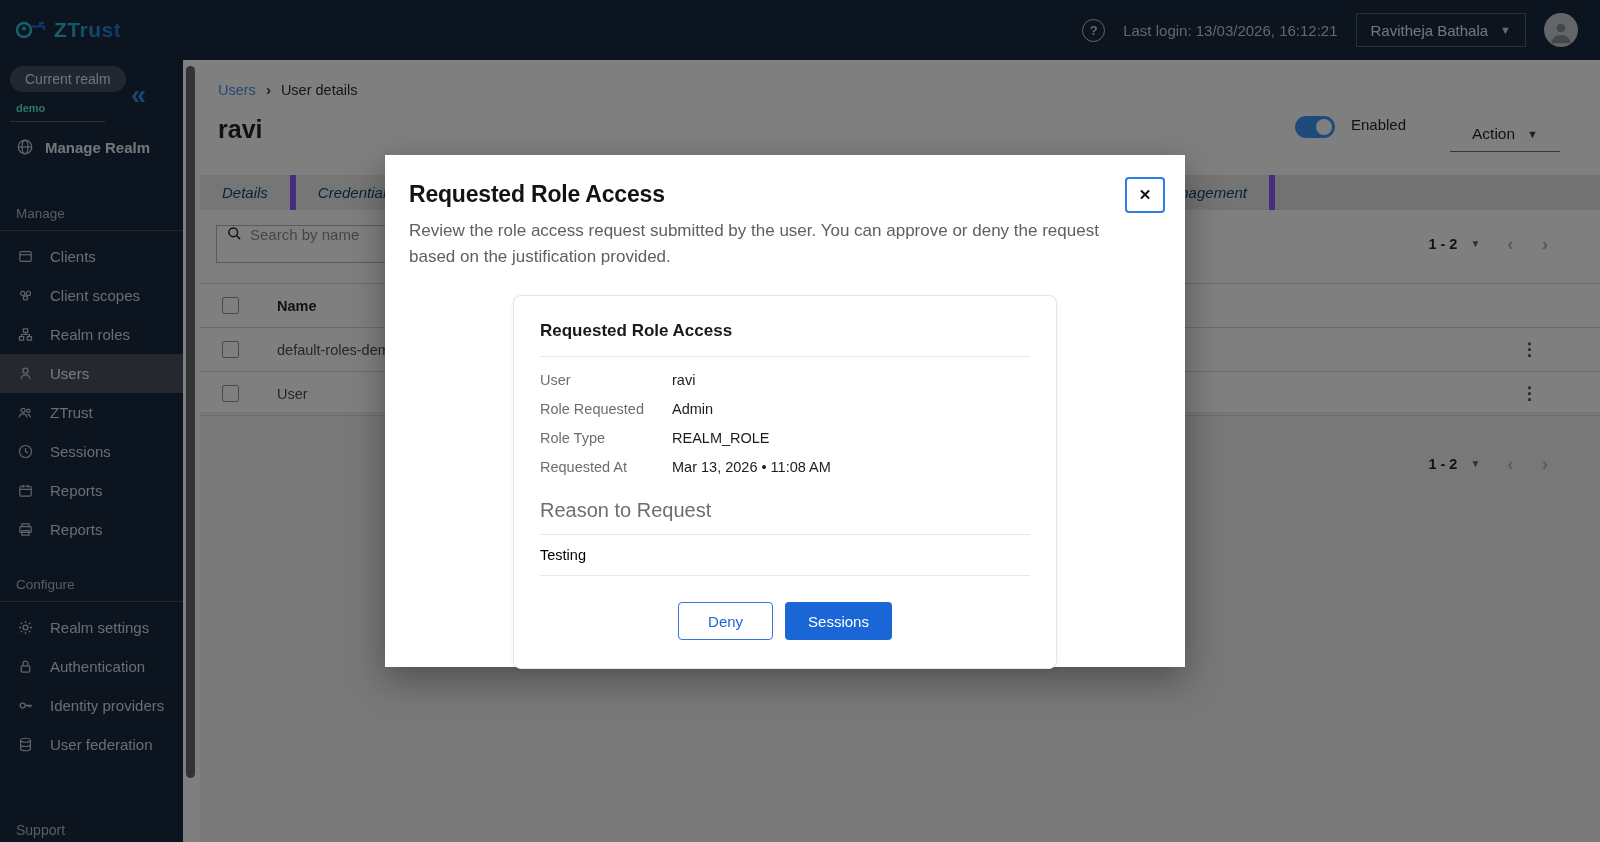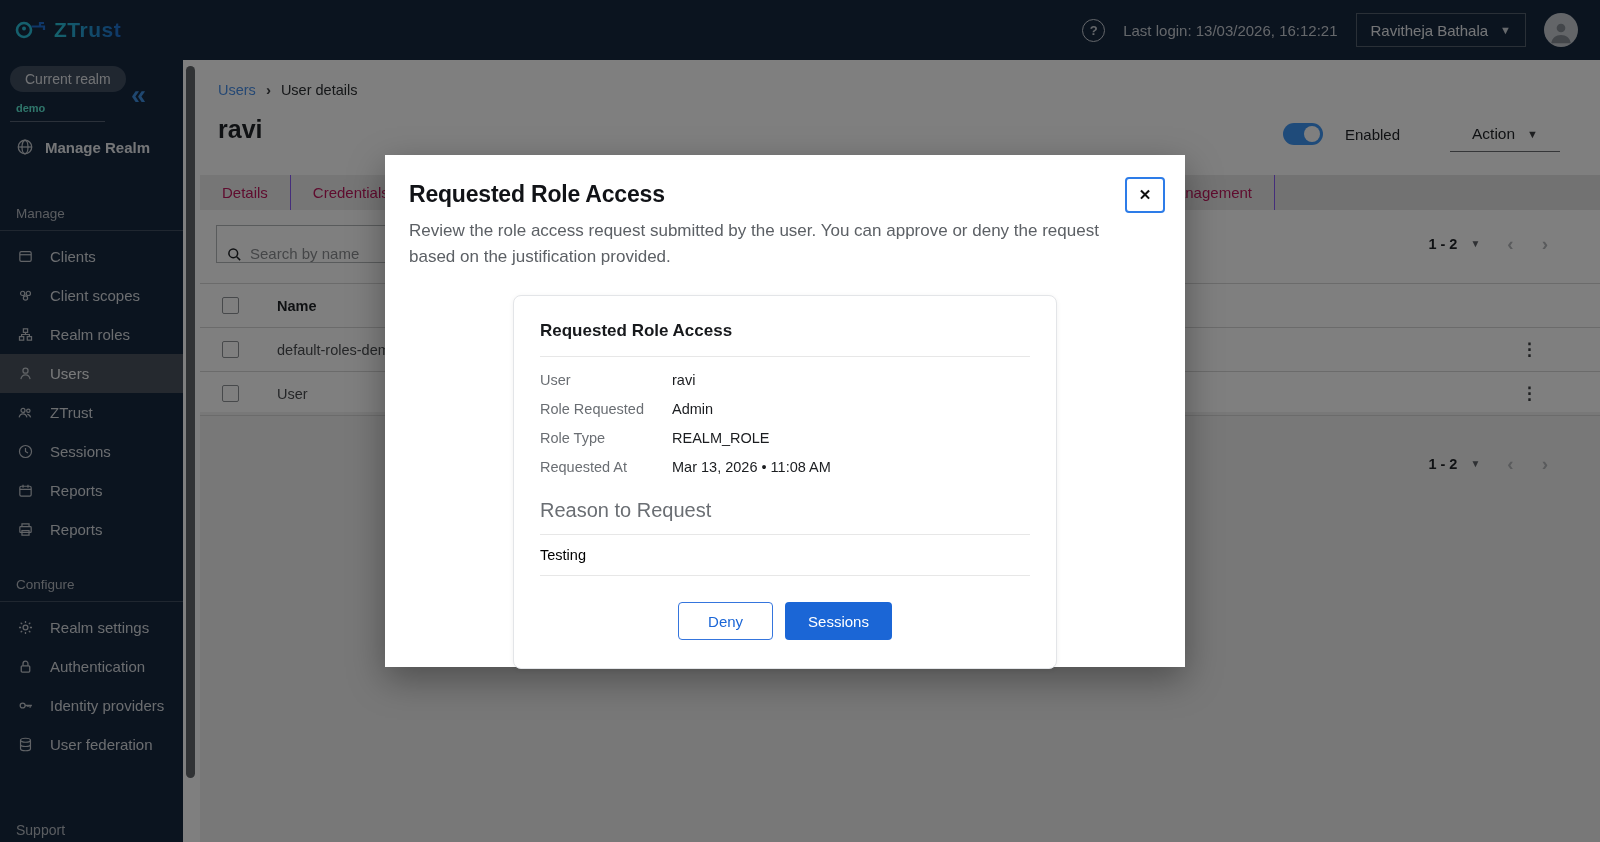--- a/index.html
+++ b/index.html
@@ -41,33 +41,33 @@
   .scrollthumb { position:absolute; left:3px; top:6px; width:9px; height:712px; background:#63666a; border-radius:5px; cursor:grab; }
 
   
   .content { position:absolute; left:200px; top:60px; width:1400px; height:782px; background:#f1f1f1; z-index:1; }
   .page-head { position:absolute; left:0; top:0; width:1400px; height:115px; background:#fff; }
   .breadcrumb { position:absolute; left:18px; top:21px; display:flex; align-items:center; gap:10px; font-size:14.5px; }
   .crumb-link { color:#4a90e8; cursor:pointer; }
   .crumb-sep { color:#3c3f42; font-size:15px; font-weight:700; }
   .crumb-current { color:#2b2e31; }
   .page-title { position:absolute; left:18px; top:55px; font-size:25px; font-weight:600; color:#1f2226; }
-  .head-right { position:absolute; right:40px; top:56px; display:flex; align-items:center; gap:22px; }
+  .head-right { position:absolute; right:40px; top:56px; display:flex; align-items:flex-start; gap:16px; }
   .toggle { width:40px; height:22px; border-radius:11px; background:#3f96f5; position:relative; cursor:pointer; }
   .toggle-knob { position:absolute; right:3px; top:3px; width:16px; height:16px; border-radius:50%; background:#fff; }
   .enabled-label { font-size:15px; color:#1f2226; margin-right:28px; }
   .action-btn { width:110px; height:36px; background:transparent; border:none; border-bottom:1px solid #6a6d71; display:flex; align-items:center; justify-content:center; gap:12px; font-size:15.5px; color:#1f2226; cursor:pointer; }
   .action-caret { font-size:11px; color:#3c3f42; }
 
   .tabbar { position:absolute; left:0; top:115px; width:1400px; height:35px; background:#e4e4e4; display:flex; }
-  .tab { height:35px; line-height:35px; padding:0 22px; font-size:15px; color:#be185d; border-right:1px solid #8b5cf6; cursor:pointer; background:#ededed; }
+  .tab { height:35px; line-height:35px; padding:0 22px; font-size:15px; color:#0c4a6e; border-right:6px solid #8b5cf6; cursor:pointer; background:#ededed;font-style:italic; }
   .tab.last { margin-left:auto; margin-right:325px; border-left:1px solid #d2d2d2; background:#e9e9e9; }
 
   .body-card { position:absolute; left:0; top:150px; width:1400px; height:202px; background:#fff; }
-  .search-box { position:absolute; left:16px; top:15px; width:300px; height:38px; border:1px solid #b3b6b9; background:#fff; display:flex; align-items:flex-end; padding:0 10px; gap:8px; }
+  .search-box { position:absolute; left:16px; top:15px; width:300px; height:38px; border:1px solid #b3b6b9; background:#fff; display:flex; align-items:flex-start; padding:0 10px; gap:8px; }
   .search-box input { border:none; outline:none; font-size:15px; color:#2b2e31; width:240px; font-family:"Liberation Sans",sans-serif; background:transparent; }
   .search-box input::placeholder { color:#8a8d90; }
   .pagination { position:absolute; display:flex; align-items:center; gap:13px; }
   .pagination.top { right:52px; top:24px; }
   .pag-range { font-size:14.5px; font-weight:600; color:#1f2226; }
   .pag-caret { font-size:10px; color:#5f6368; cursor:pointer; }
   .pag-chevs { display:flex; gap:28px; margin-left:14px; }
   .pag-chev { font-size:19px; color:#b4b7ba; line-height:1; cursor:pointer; font-weight:700; }
 
   .tablewrap { position:absolute; left:0; top:73px; width:1400px; }

